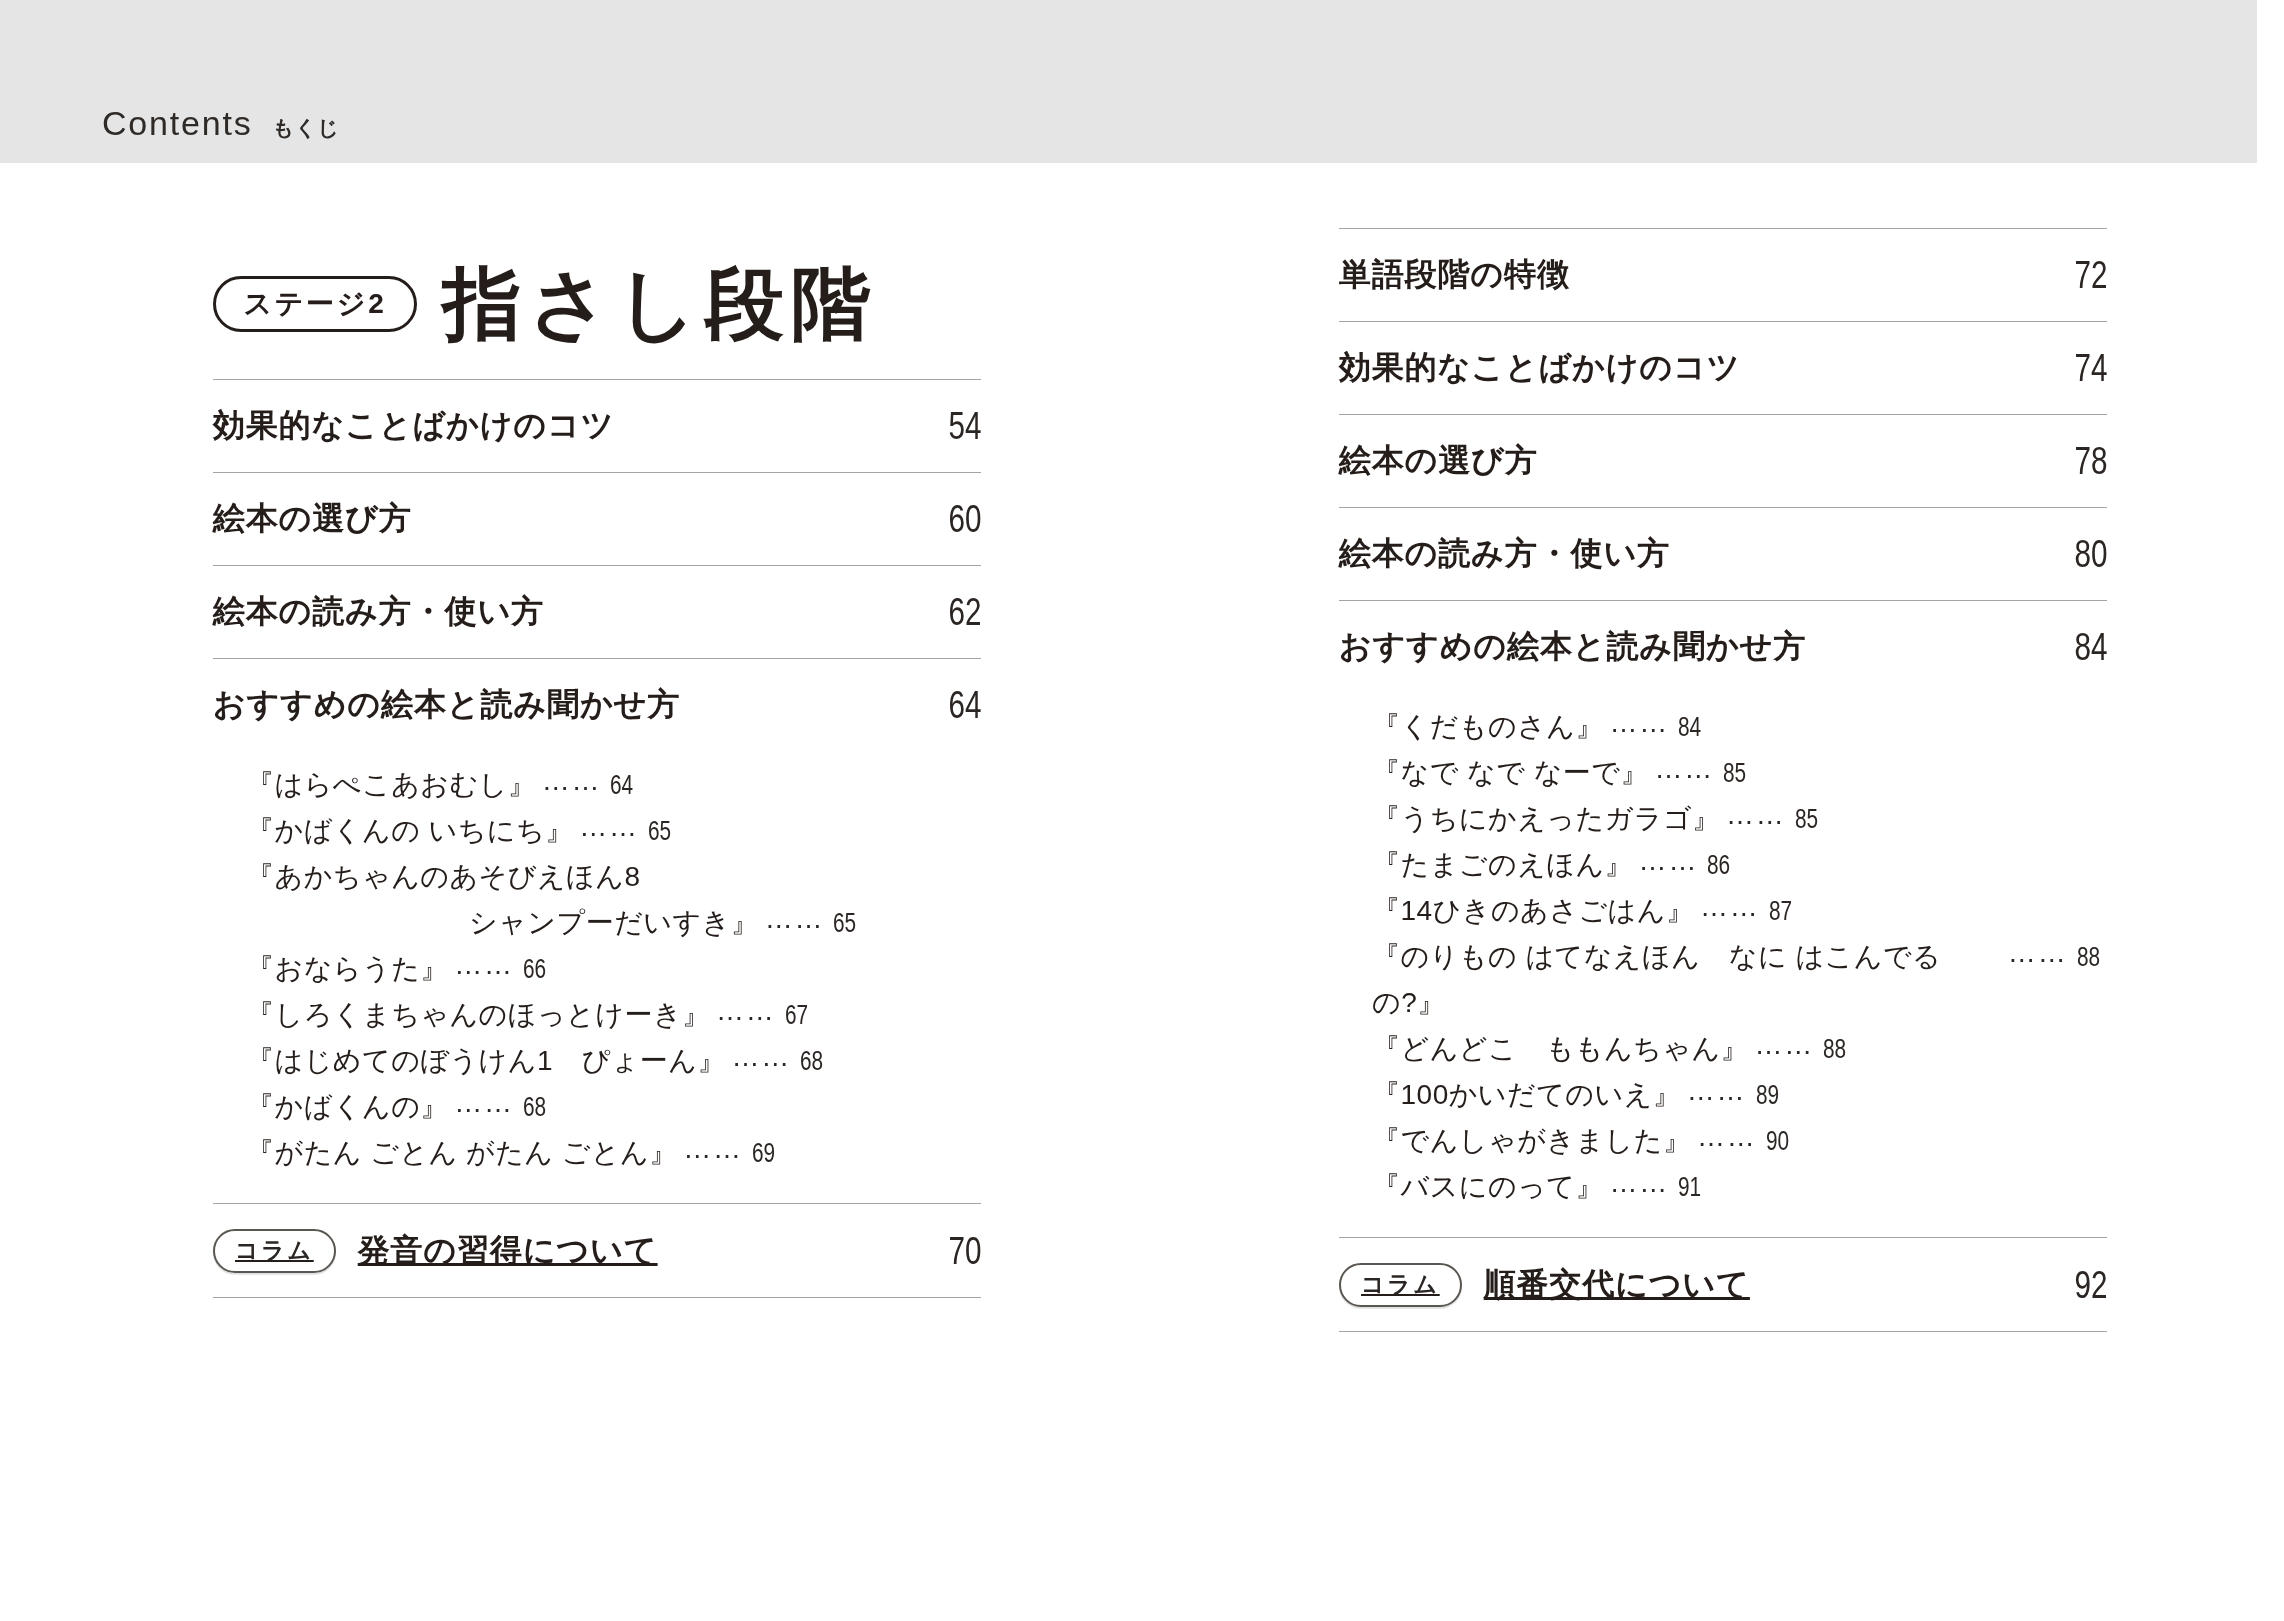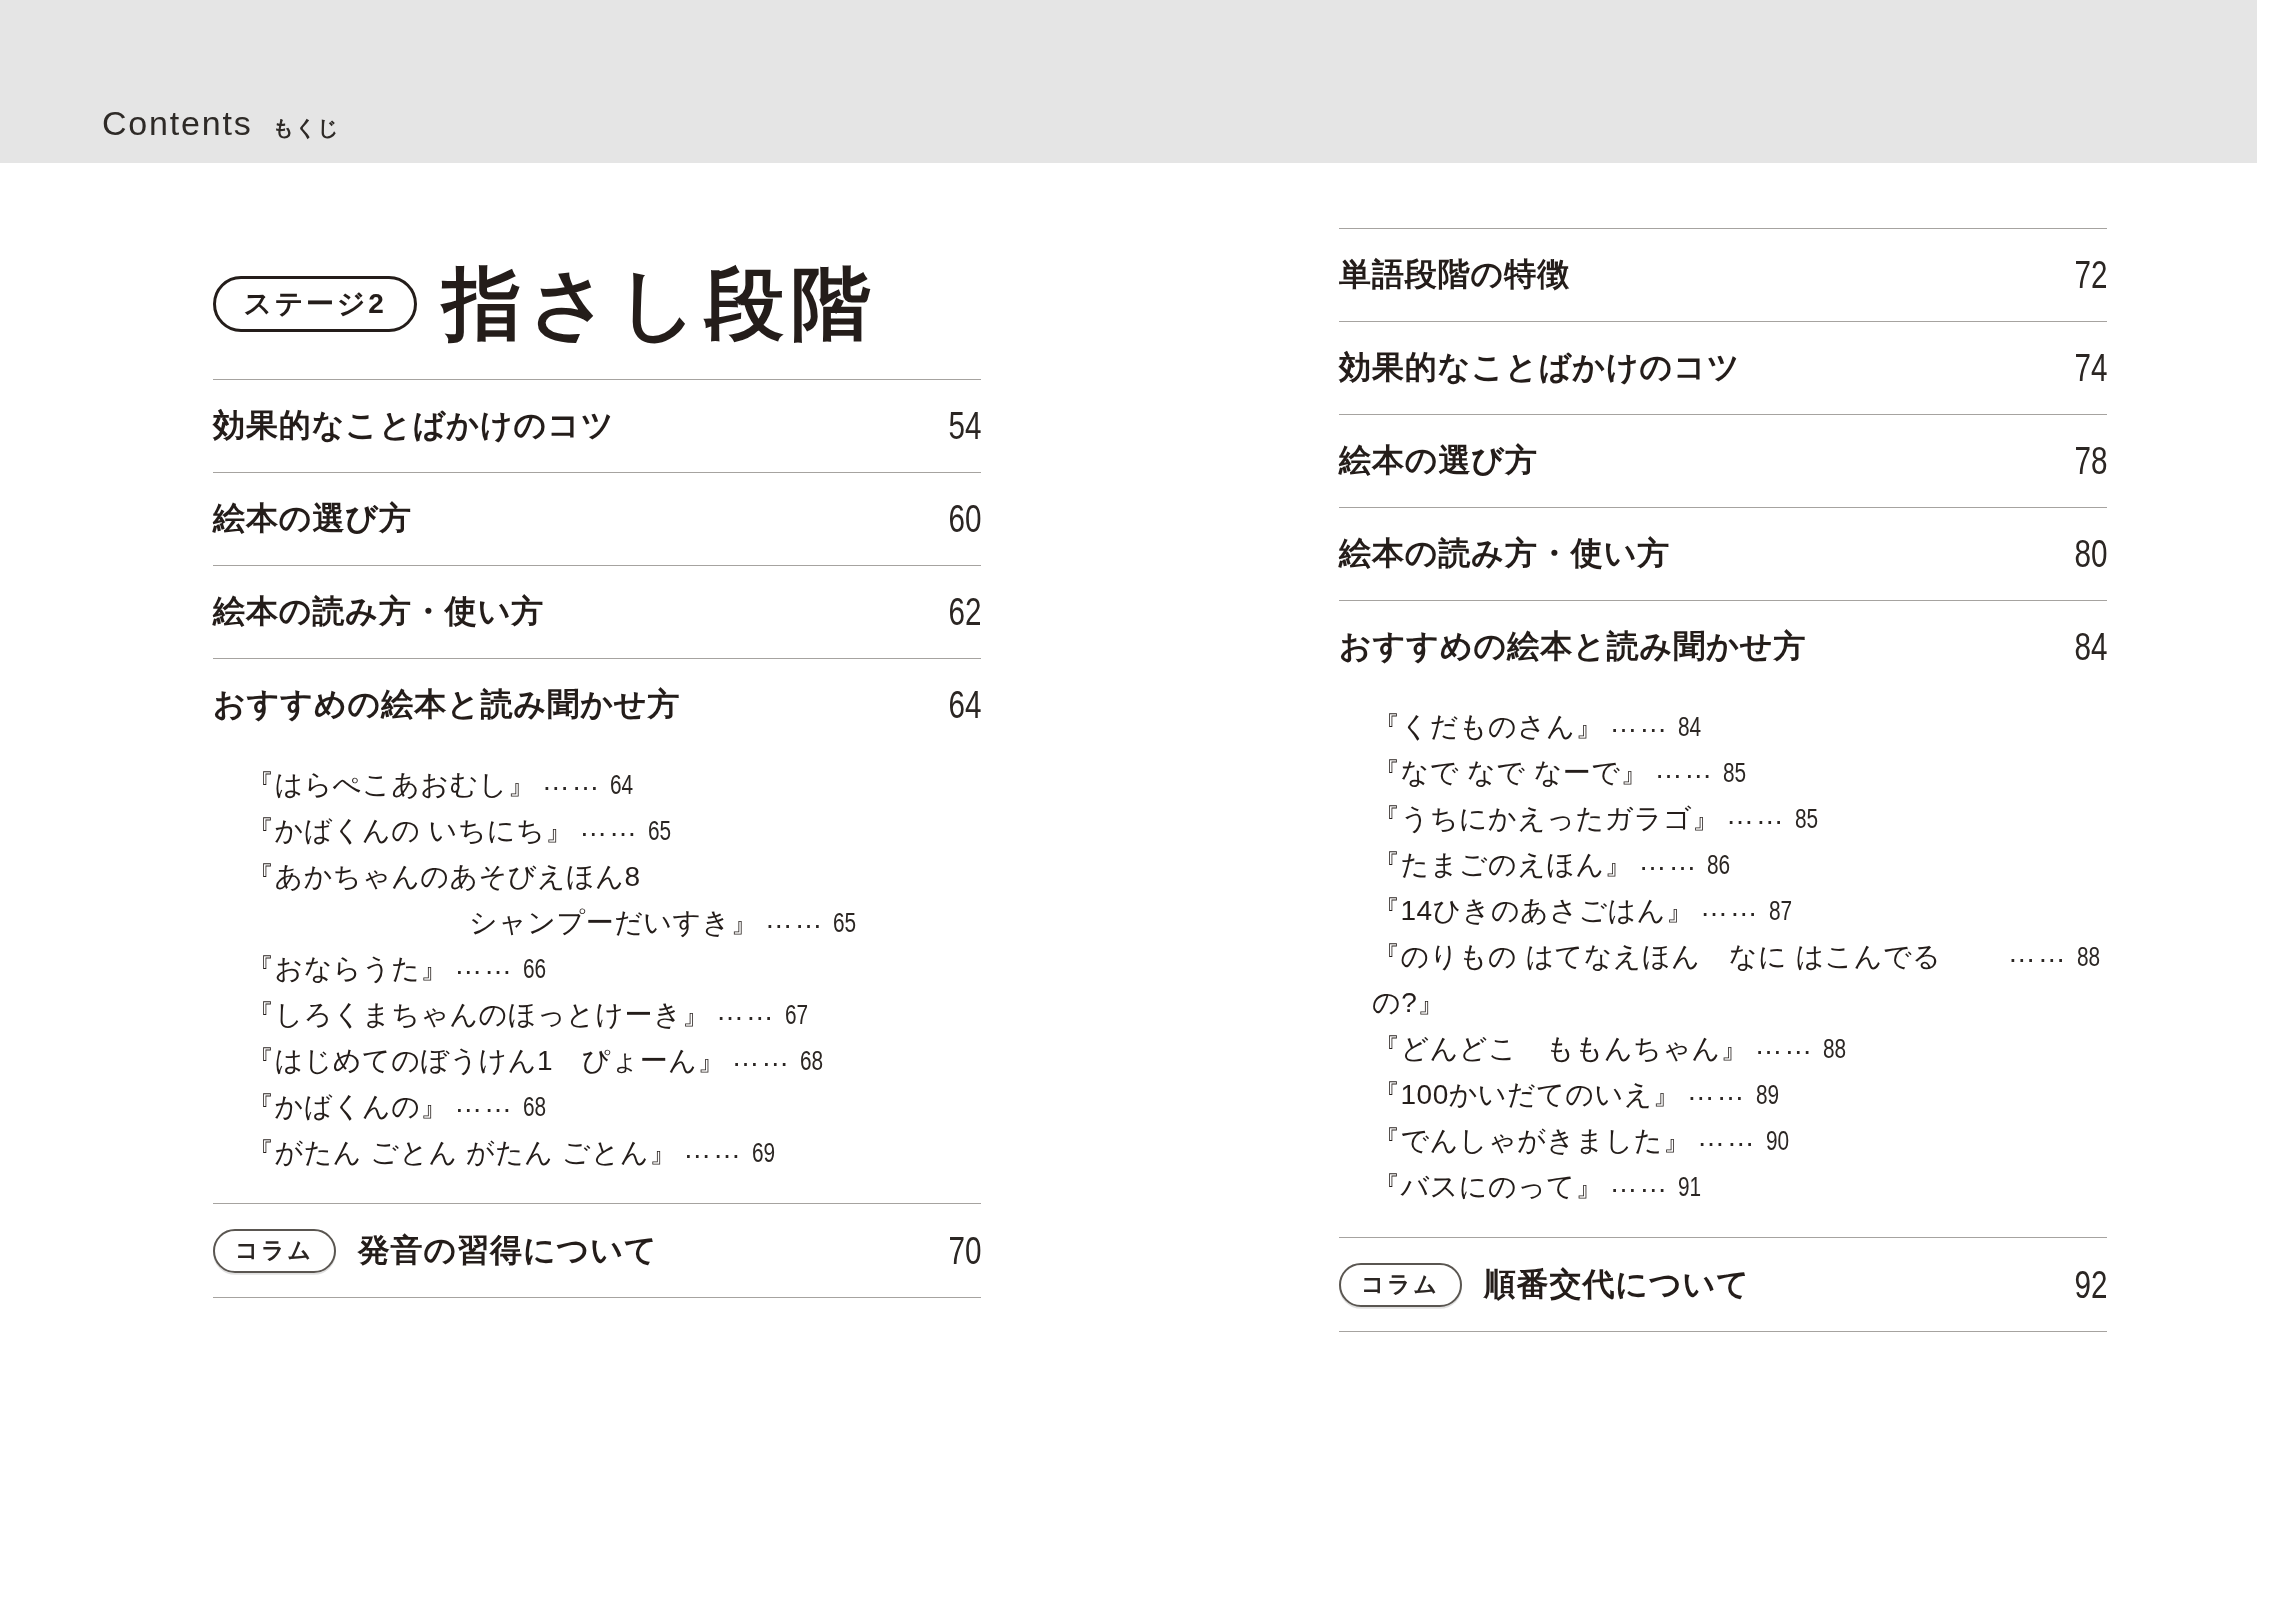--- a/index.html
+++ b/index.html
@@ -47,21 +47,21 @@
   .book { display:flex; align-items:baseline; line-height:46px; font-size:28px; font-weight:400; letter-spacing:0.5px; }
   .book.indent { padding-left:223px; }
   .book .leader { margin:0 9.1px 0 5.5px; position:relative; top:-3.7px; letter-spacing:1.8px; color:#2b2623; }
   .book .num { font-size:27.4px; transform-origin:left center; }
 
   
   .note-row {
     border-top:1.8px solid #a6a3a0; border-bottom:1.8px solid #a6a3a0; min-height:93px;
     display:flex; align-items:center; justify-content:space-between; gap:18.3px;
   }
-  .note-left { display:flex; align-items:center; gap:22px; }
+  .note-left { display:flex; align-items:center; gap:22px;text-decoration:underline; }
   .note-badge {
     border:2.3px solid #5a5651; border-radius:27.4px; background:#fff;
     padding:8.2px 20px; font-size:23px; font-weight:600; letter-spacing:2.7px; line-height:1;
     color:#2b2623; box-shadow:0 1.8px 0 rgba(0,0,0,.12); white-space:nowrap;
   }
   .note-label { font-size:32px; font-weight:700; letter-spacing:0.9px; }
   .note-row > .num { font-size:39px; }
 </style>
 </head>
 <body>

